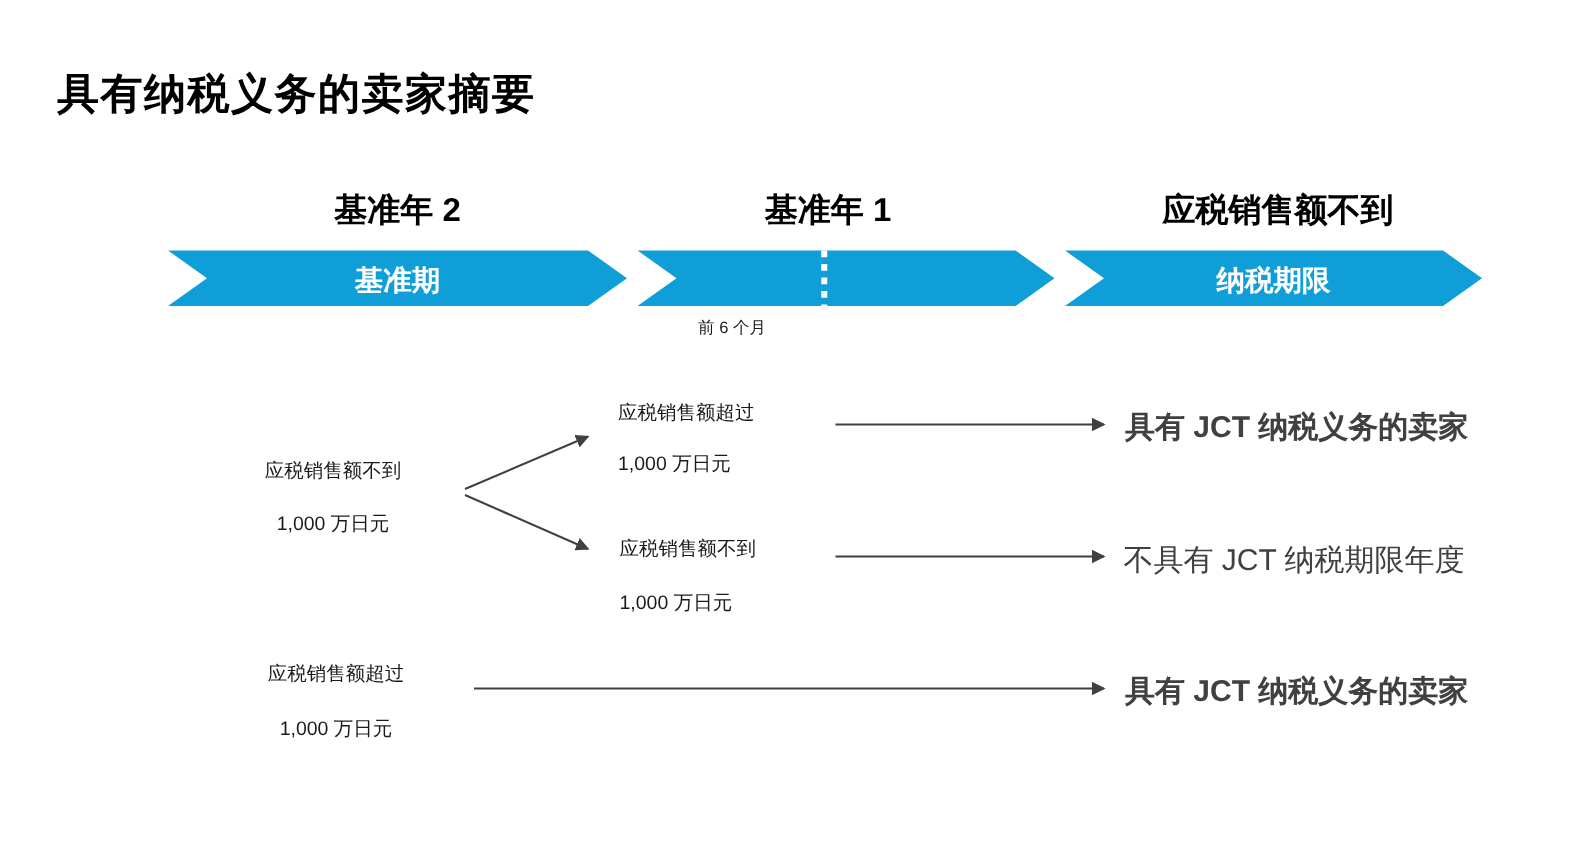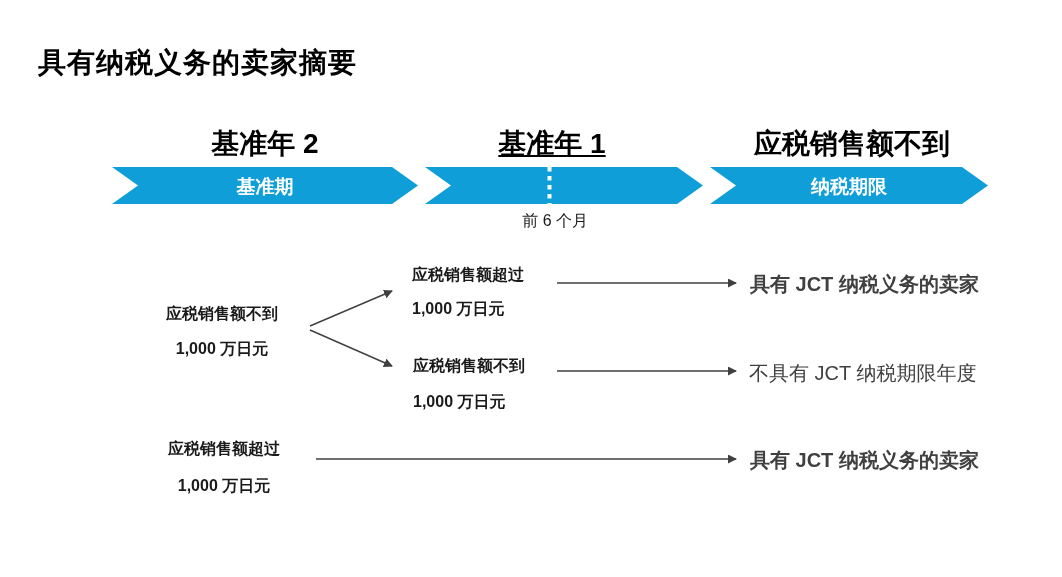--- a/index.html
+++ b/index.html
@@ -6,51 +6,51 @@
   #canvas{
     position:relative;width:1062px;height:577px;background:#ffffff;overflow:hidden;
     font-family:"Liberation Sans","DejaVu Sans",sans-serif;color:#1a1a1a;
   }
   .abs{position:absolute;}
   .title{
     left:38px;top:44px;font-size:28px;font-weight:bold;color:#000;
     letter-spacing:1px;white-space:nowrap;
   }
   .col-header{
-    top:125px;width:300px;text-align:center;font-size:28px;font-weight:bold;
+    top:125px;width:300px;text-align:center;font-size:22px;font-weight:bold;
     color:#000;white-space:nowrap;
   }
   .band-label{
     top:174px;width:300px;text-align:center;font-size:19px;font-weight:bold;
     color:#ffffff;white-space:nowrap;
   }
   .sub-label{
-    left:388px;top:211px;width:200px;text-align:right;font-size:16px;
+    left:388px;top:211px;width:200px;text-align:center;font-size:11px;
     color:#1a1a1a;white-space:nowrap;
   }
   .node{
-    font-size:16px;color:#1a1a1a;white-space:nowrap;font-weight:bold;
+    font-size:13px;color:#1a1a1a;white-space:nowrap;
   }
   .node div{white-space:nowrap;}
   .node.centered{text-align:center;width:200px;}
   .result{
     font-size:20px;white-space:nowrap;color:#404040;
   }
   .result.bold{font-weight:bold;}
   svg{position:absolute;left:0;top:0;}
 </style>
 </head>
 <body>
 
 <div id="canvas">
 
   <div class="abs title">具有纳税义务的卖家摘要</div>
 
   <div class="abs col-header" style="left:115px;">基准年 2</div>
-  <div class="abs col-header" style="left:402px;text-decoration:underline;">基准年 1</div>
+  <div class="abs col-header" style="left:402px;">基准年 1</div>
   <div class="abs col-header" style="left:702px;">应税销售额不到</div>
 
   <svg width="1062" height="577" viewBox="0 0 1062 577">
     <defs>
       <marker id="ah" markerWidth="10" markerHeight="9" refX="8" refY="4.5" orient="auto" markerUnits="userSpaceOnUse">
         <path d="M0,0 L9,4.5 L0,9 Z" fill="#404040"></path>
       </marker>
     </defs>
 
     <polygon points="112,167 392,167 418,185.5 392,204 112,204 138,185.5" fill="#0f9ed8"></polygon>

